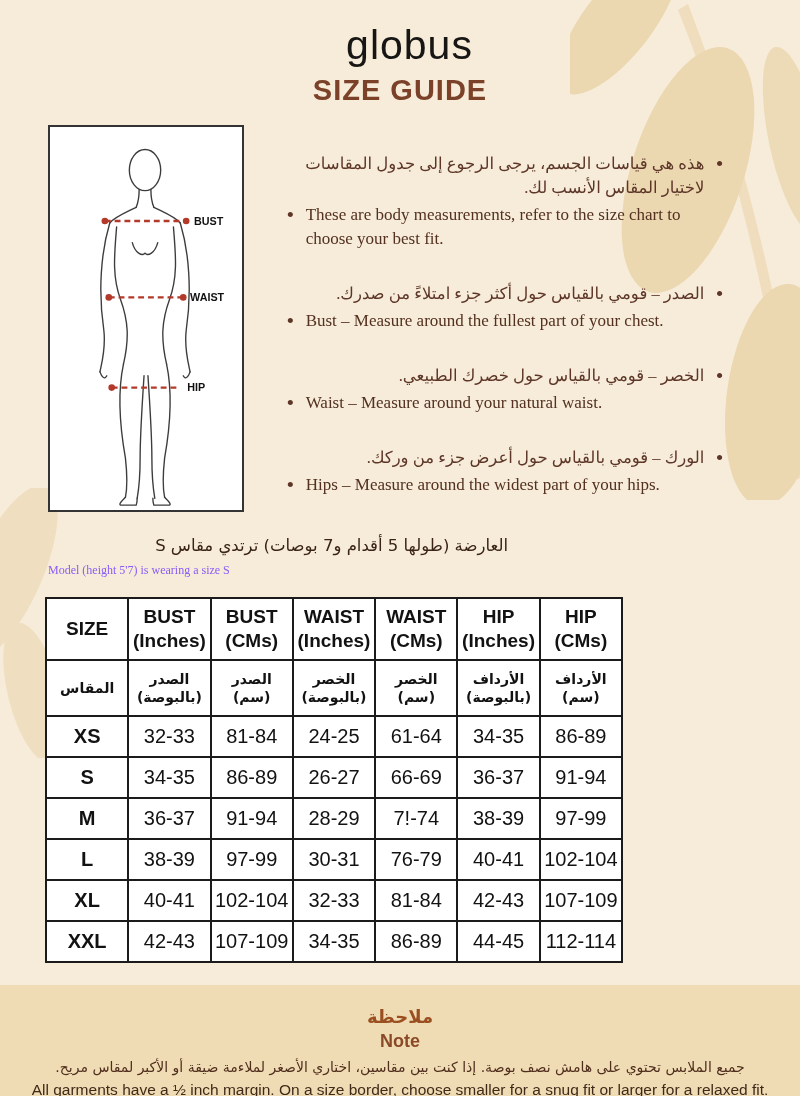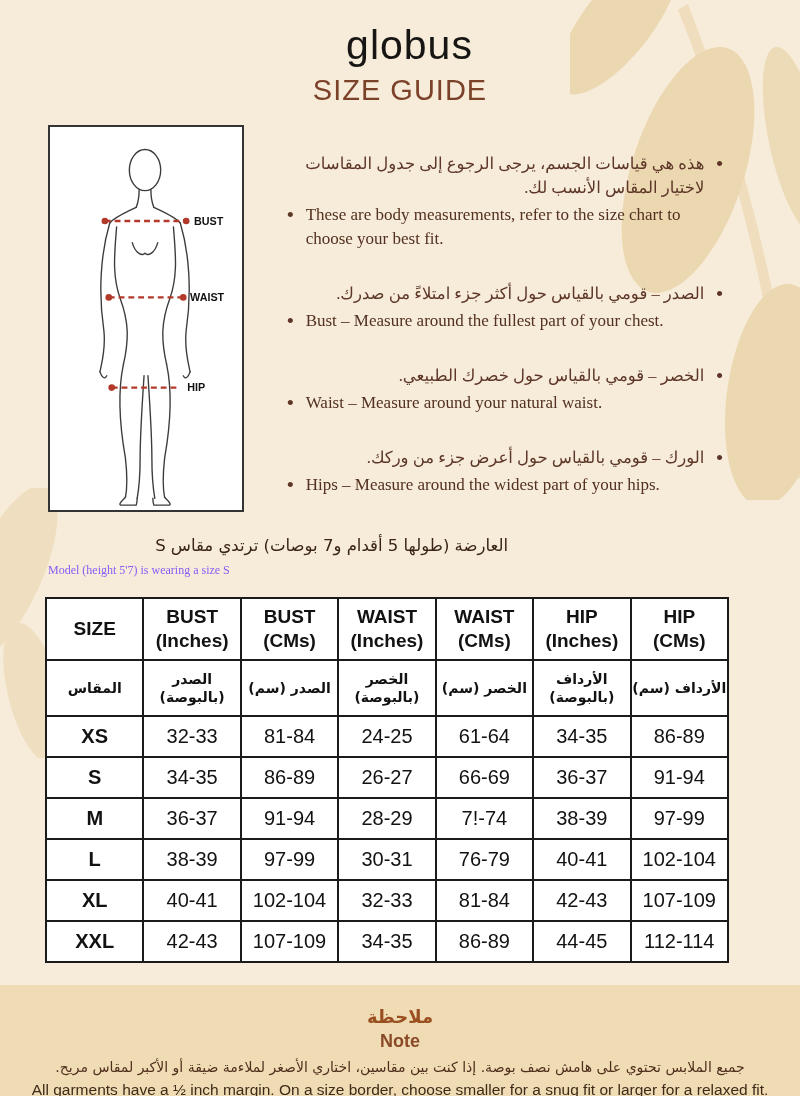--- a/index.html
+++ b/index.html
@@ -14,21 +14,21 @@
   .leaves.lm { left:0; top:488px; }
 
   
   .brand {
     position:absolute; top:22px; left:0; width:100%;
     text-align:center; font-size:41px; font-weight:500;
     color:#181614; letter-spacing:1px;padding-left:19px;
   }
   .guide-title {
     position:absolute; top:74px; left:0; width:100%;
-    text-align:center; font-size:29px; font-weight:400;
+    text-align:center; font-size:29px; font-weight:700;
     color:#7b4229; letter-spacing:1px;
   }
 
   
   .figure-box {
     position:absolute; left:48px; top:125px; width:196px; height:387px;
     background:#ffffff; border:2px solid #343434;
   }
   .figure-box svg { display:block; width:100%; height:100%; }
 
@@ -51,21 +51,21 @@
     direction:rtl; text-align:right; font-family:"DejaVu Sans", sans-serif;
     font-size:16.5px; color:#3a2417; line-height:25px;
   }
   .model-note .en {
     font-family:"Liberation Serif", serif; font-size:12px;
     color:#8b5cf6; line-height:25px;
   }
 
   
   .size-table {
-    position:absolute; left:45px; top:597px; width:684px;
+    position:absolute; left:45px; top:597px; width:578px;
     border-collapse:collapse; table-layout:fixed; background:#ffffff;
   }
   .size-table td {
     border:2px solid #1b1b1b; text-align:center; vertical-align:middle;
     color:#121212; background:#ffffff; padding:0;
   }
   .size-table tr.hdr-en td { height:62px; font-size:19px; font-weight:700; line-height:1.25; }
   .size-table tr.hdr-ar td {
     height:56px; font-family:"DejaVu Sans", sans-serif;
     font-size:14px; font-weight:700; line-height:1.3; direction:rtl;

